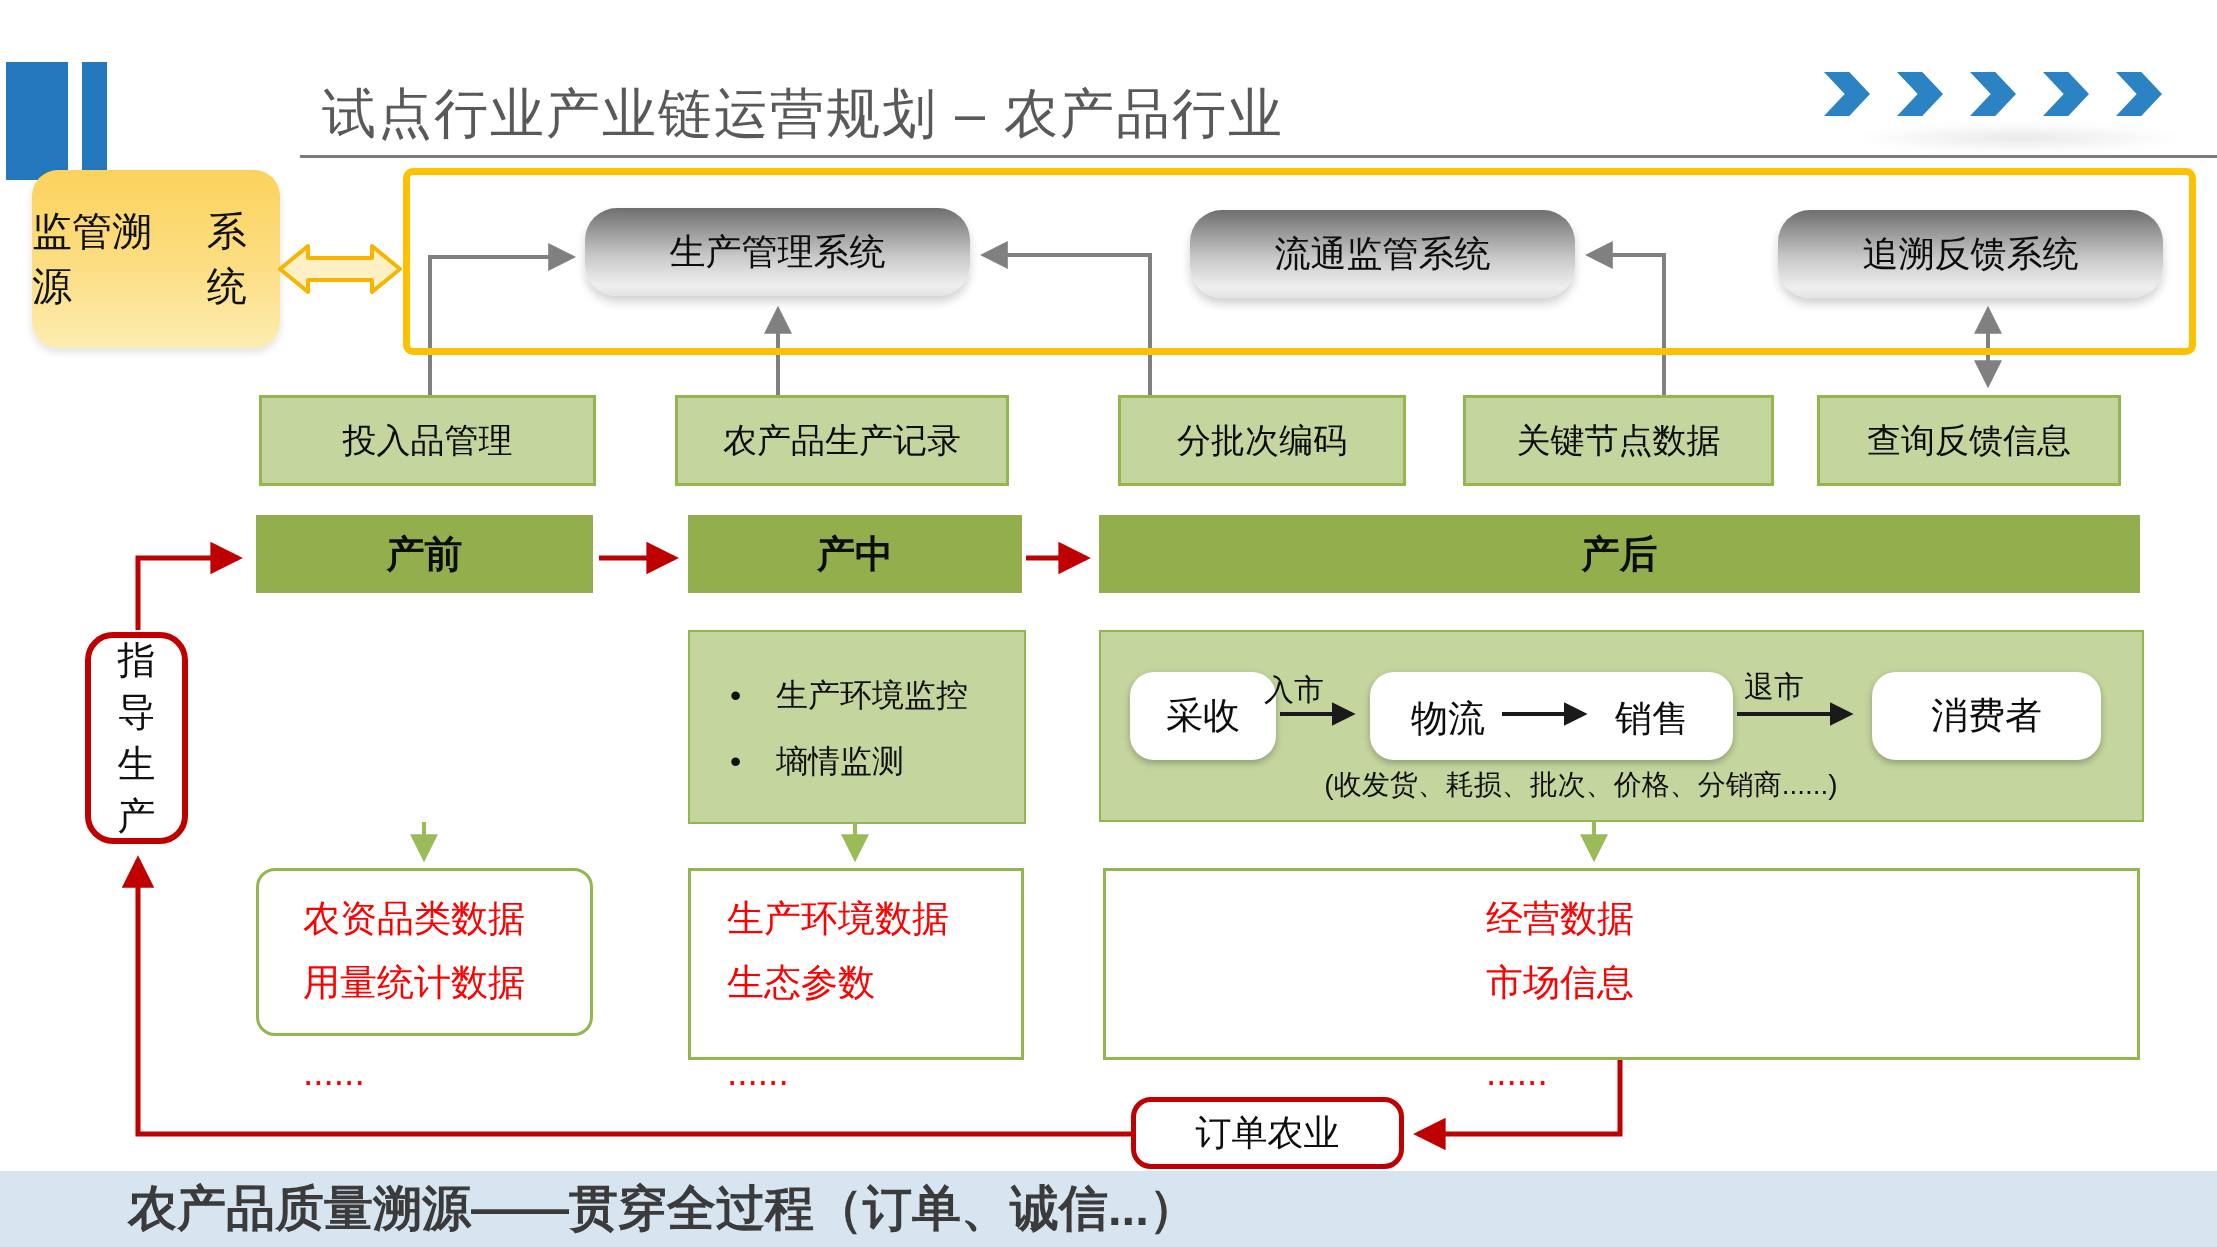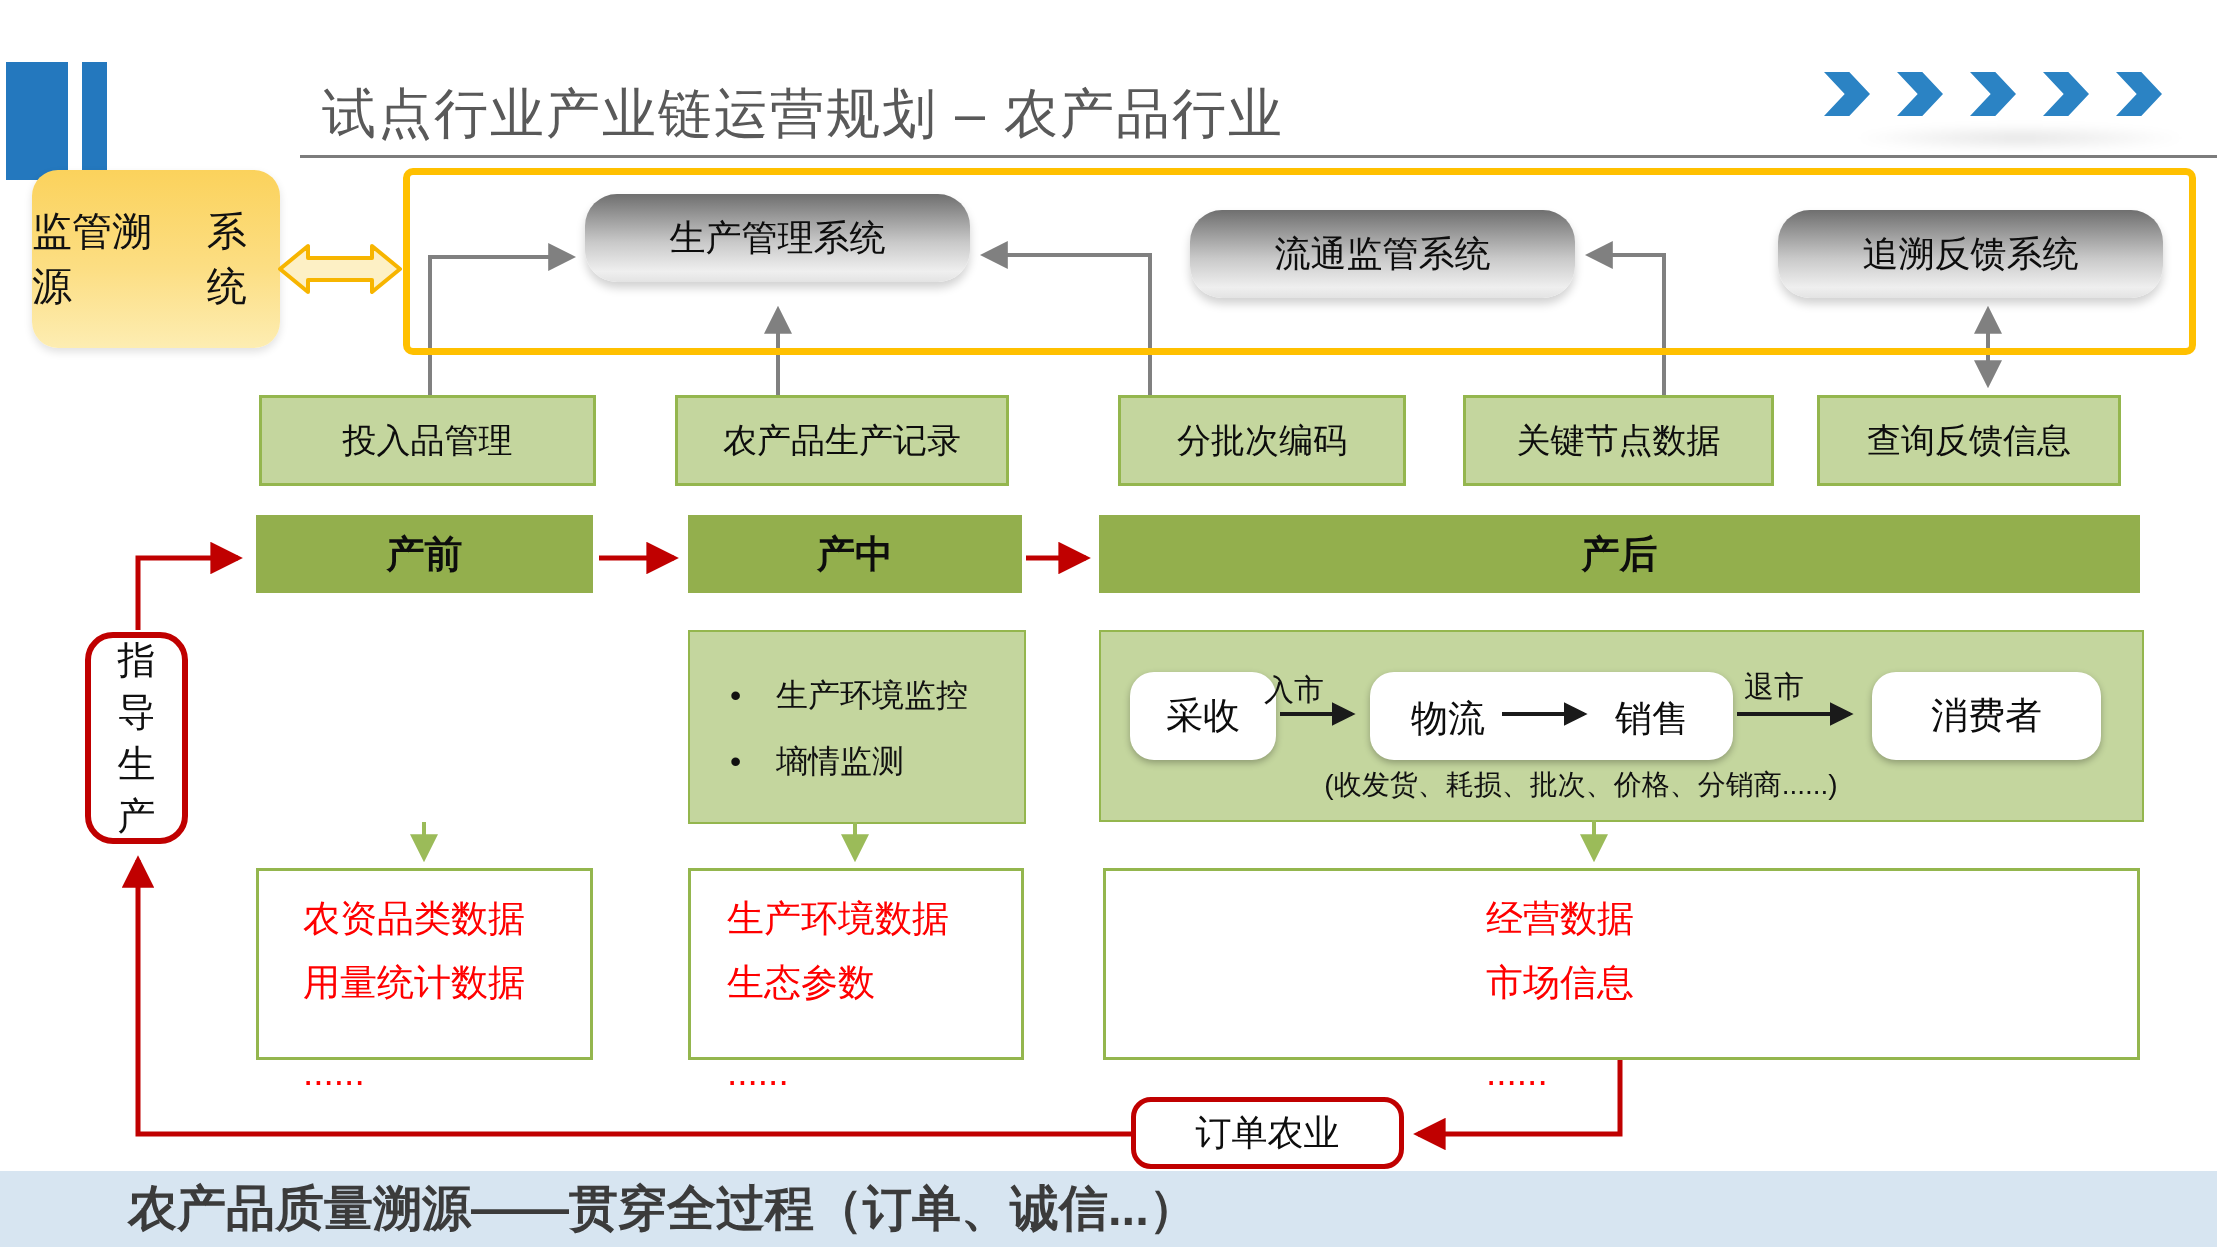--- a/index.html
+++ b/index.html
@@ -75,21 +75,21 @@
     <div class="chevron"></div>
     <div class="chevron"></div>
   </div>
   <div class="abs chevron-shadow" style="left:1850px;top:125px;width:340px;"></div>
 
   <div class="abs sup-box" style="left:32px;top:170px;width:248px;height:178px;">
     <div>监管溯源</div>
     <div>系统</div>
   </div>
 
-  <div class="abs sys-box" style="left:585px;top:194px;width:385px;height:88px;text-align:right;">
+  <div class="abs sys-box" style="left:585px;top:208px;width:385px;height:88px;text-align:right;">
     <span>生产管理系统</span>
   </div>
   <div class="abs sys-box" style="left:1190px;top:210px;width:385px;height:88px;">
     <span>流通监管系统</span>
   </div>
   <div class="abs sys-box" style="left:1778px;top:210px;width:385px;height:88px;">
     <span>追溯反馈系统</span>
   </div>
 
   <div class="abs fn-box" style="left:259px;top:395px;width:331px;height:85px;">
@@ -134,21 +134,21 @@
       <div class="abs flow-word" style="left:18px;top:22px;width:120px;">物流</div>
       <div class="abs flow-word" style="left:222px;top:22px;width:120px;">销售</div>
     </div>
     <div class="abs flow-label" style="left:643px;top:35px;width:96px;">退市</div>
     <div class="abs flow-node" style="left:771px;top:40px;width:229px;height:88px;">
       <span>消费者</span>
     </div>
     <div class="abs flow-caption" style="left:200px;top:134px;width:560px;">(收发货、耗损、批次、价格、分销商......)</div>
   </div>
 
-  <div class="abs red-box" style="left:256px;top:868px;width:337px;height:192px;padding:16px 12px 0 44px;box-sizing:border-box;">
+  <div class="abs red-box" style="left:256px;top:868px;width:337px;height:168px;padding:16px 12px 0 44px;box-sizing:border-box;border-radius:19px;">
     <div>农资品类数据</div>
     <div>用量统计数据</div>
     <div class="dots-gap">......</div>
   </div>
   <div class="abs red-box" style="left:688px;top:868px;width:336px;height:192px;padding:16px 0 0 36px;box-sizing:border-box;">
     <div>生产环境数据</div>
     <div>生态参数</div>
     <div class="dots-gap">......</div>
   </div>
   <div class="abs red-box" style="left:1103px;top:868px;width:1037px;height:192px;padding:16px 0 0 380px;box-sizing:border-box;">

